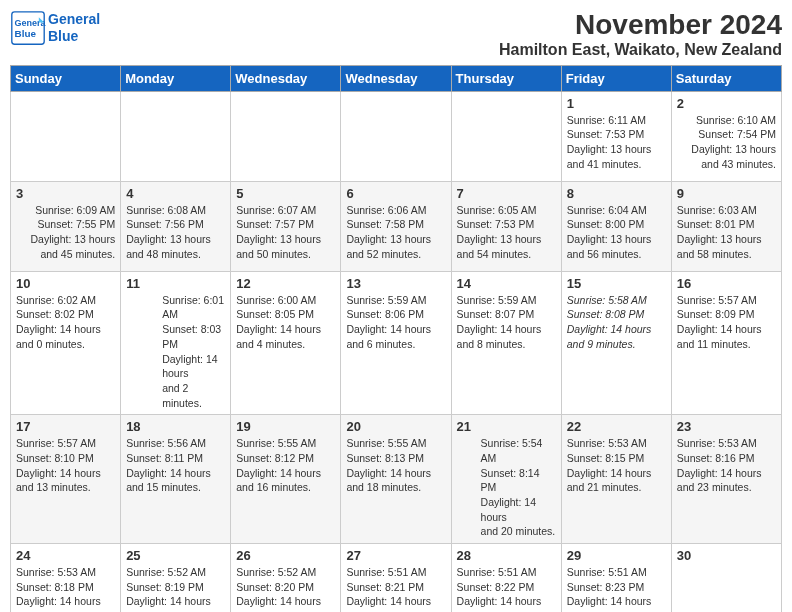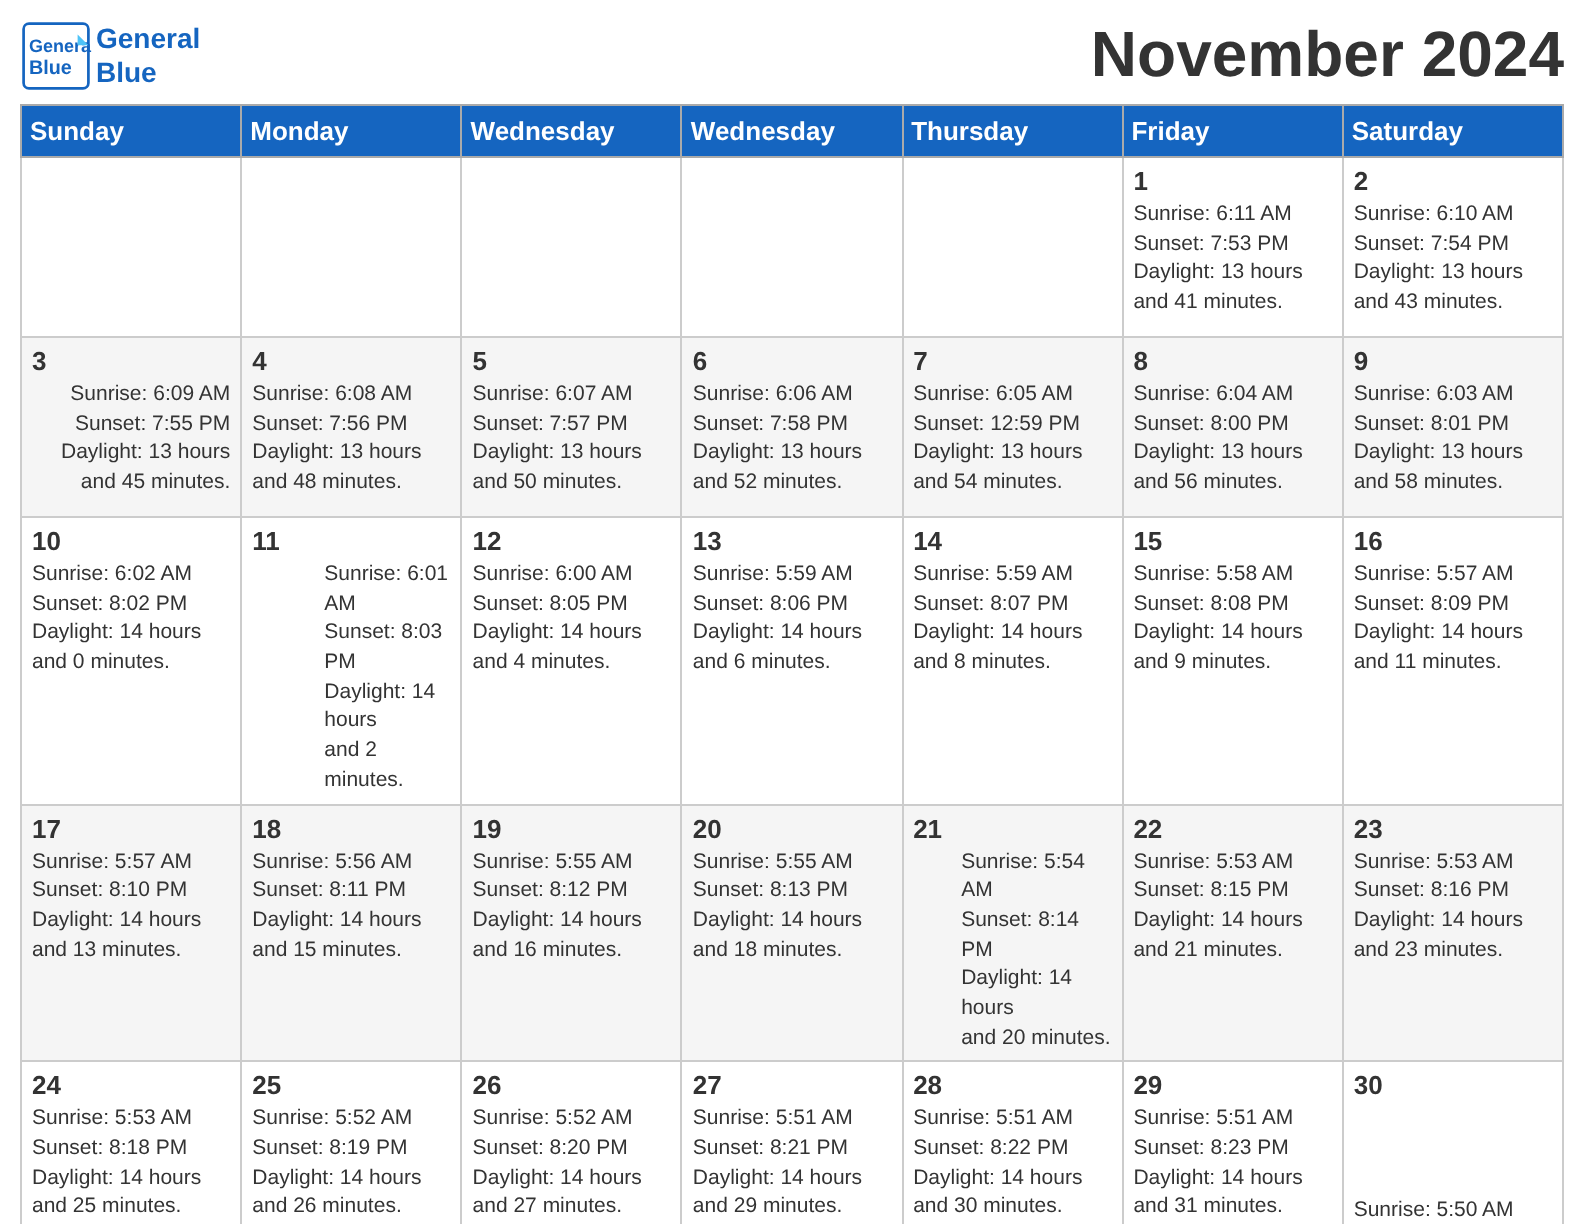--- a/index.html
+++ b/index.html
@@ -28,21 +28,21 @@
     }
     .logo-text span { color: #1565c0; }
     .logo-icon {
       width: 36px;
       height: 36px;
     }
     .title-block {
       text-align: right;
     }
     .month-title {
-      font-size: 32px;
+      font-size: 28px;
       font-weight: bold;
       color: #333;
       line-height: 1.1;
     }
     .location-subtitle {
       font-size: 16px;
       color: #333;
       font-weight: bold;
     }
     table {
@@ -98,20 +98,21 @@
     </svg>
     <div>
       <div class="logo-text">
         <span>General</span><br>
         <span>Blue</span>
       </div>
     </div>
   </div>
   <div class="title-block">
     <div class="month-title">November 2024</div>
+    <div class="location-subtitle">Hamilton East, Waikato, New Zealand</div>
   </div>
 </div>
 
 <table>
   <thead>
     <tr>
     <th>Sunday</th>
         <th>Monday</th>
         <th>Wednesday</th>
         <th>Wednesday</th>
@@ -129,21 +130,21 @@
         <td class="empty"></td>
         <td>
           <span class="day-num">1</span>
           <div class="day-detail" style="white-space: pre-line;">Sunrise: 6:11 AM
 Sunset: 7:53 PM
 Daylight: 13 hours
 and 41 minutes.</div>
         </td>
         <td>
           <span class="day-num">2</span>
-          <div class="day-detail" style="white-space: pre-line;">Sunrise: 6:10 AM
+          <div class="day-detail" style="white-space: pre-line; text-align: right;">Sunrise: 6:10 AM
 Sunset: 7:54 PM
 Daylight: 13 hours
 and 43 minutes.</div>
         </td>
       </tr>
       <tr>
         <td>
           <span class="day-num">3</span>
           <div class="day-detail" style="white-space: pre-line; text-align: right;">Sunrise: 6:09 AM
 Sunset: 7:55 PM
@@ -167,21 +168,21 @@
         <td>
           <span class="day-num">6</span>
           <div class="day-detail" style="white-space: pre-line;">Sunrise: 6:06 AM
 Sunset: 7:58 PM
 Daylight: 13 hours
 and 52 minutes.</div>
         </td>
         <td>
           <span class="day-num">7</span>
           <div class="day-detail" style="white-space: pre-line;">Sunrise: 6:05 AM
-Sunset: 12:59 PM
+Sunset: 7:53 PM
 Daylight: 13 hours
 and 54 minutes.</div>
         </td>
         <td>
           <span class="day-num">8</span>
           <div class="day-detail" style="white-space: pre-line;">Sunrise: 6:04 AM
 Sunset: 8:00 PM
 Daylight: 13 hours
 and 56 minutes.</div>
         </td>
@@ -224,21 +225,21 @@
         </td>
         <td>
           <span class="day-num">14</span>
           <div class="day-detail" style="white-space: pre-line;">Sunrise: 5:59 AM
 Sunset: 8:07 PM
 Daylight: 14 hours
 and 8 minutes.</div>
         </td>
         <td>
           <span class="day-num">15</span>
-          <div class="day-detail" style="white-space: pre-line;">Sunrise: 5:58 AM
+          <div class="day-detail" style="white-space: pre-line; font-style: italic;">Sunrise: 5:58 AM
 Sunset: 8:08 PM
 Daylight: 14 hours
 and 9 minutes.</div>
         </td>
         <td>
           <span class="day-num">16</span>
           <div class="day-detail" style="white-space: pre-line;">Sunrise: 5:57 AM
 Sunset: 8:09 PM
 Daylight: 14 hours
 and 11 minutes.</div>

